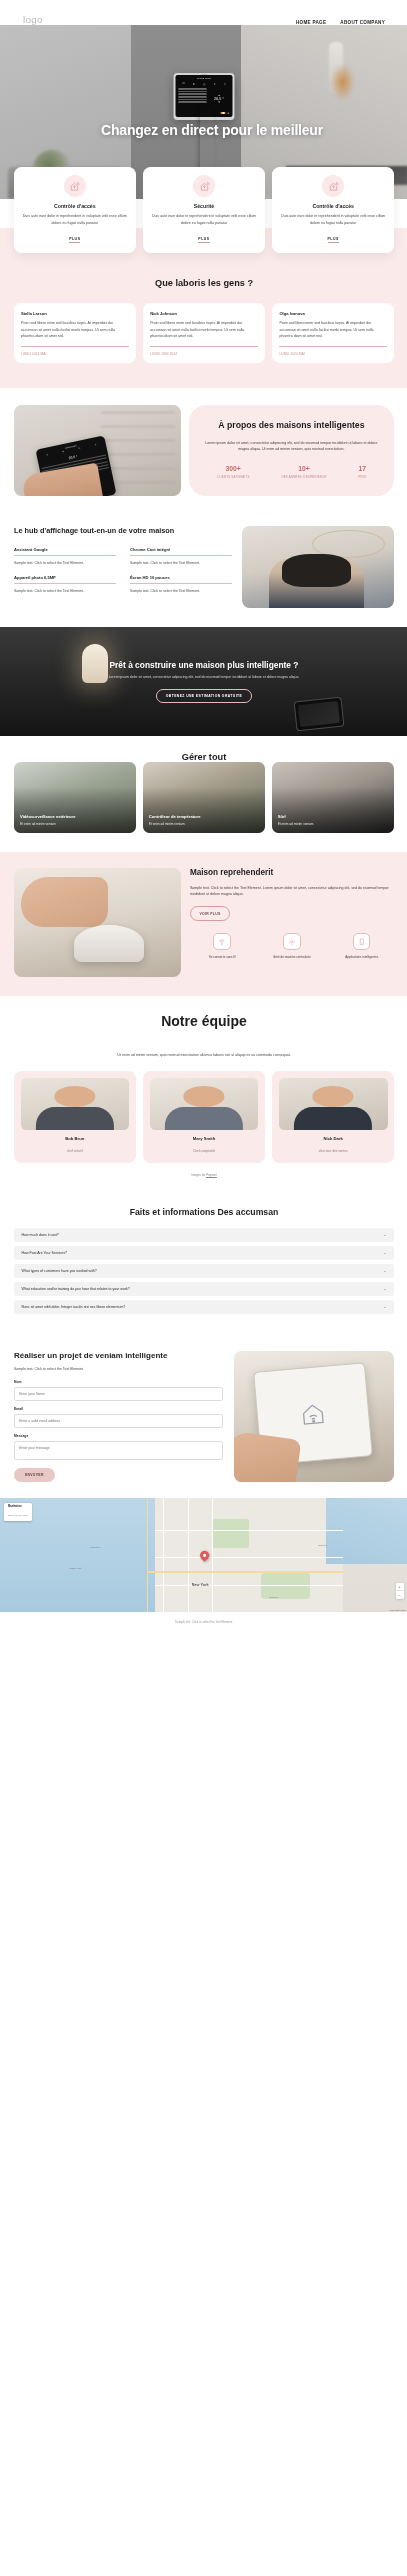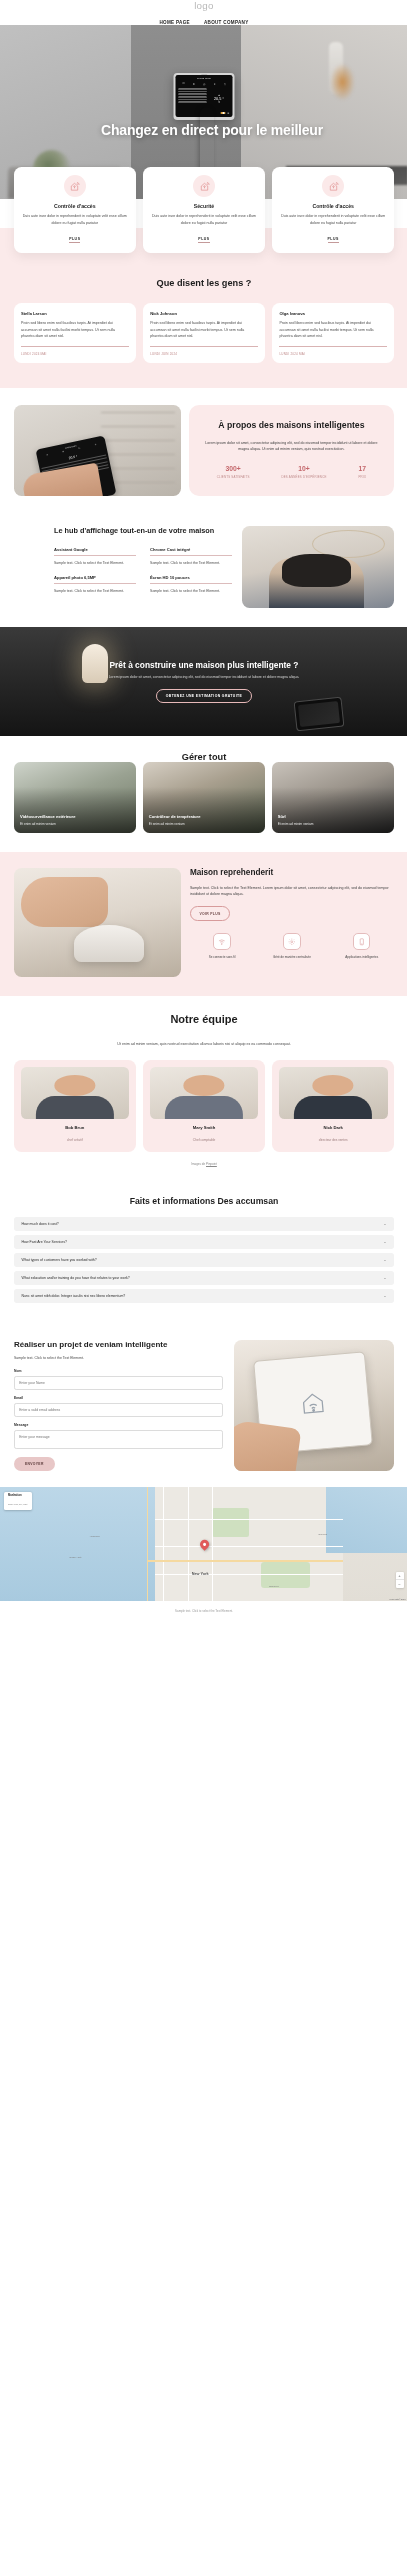--- a/index.html
+++ b/index.html
@@ -7,22 +7,22 @@
   body {
     font-family: "Liberation Sans", sans-serif;
     background: #ffffff;
     color: #1d1d1d;
     -webkit-font-smoothing: antialiased;
   }
   .wrap { width: 408px; margin: 0 auto; overflow: hidden; }
 
   
   .header {
-    height: 24.5px; background: #fff; display: flex; align-items: center;
-    justify-content: space-between; padding: 0 23px; flex-direction: column;
+    height: 24.5px; background: #fff; display: flex; align-items: flex-end;
+    justify-content: space-between; padding: 0 23px;
   }
   .logo { font-size: 9.8px; color: #b9b9b9; letter-spacing: 0.3px; font-weight: 400; }
   .nav { display: flex; gap: 14px; }
   .nav a {
     font-size: 4.6px; font-weight: 700; letter-spacing: 0.3px;
     color: #1d1d1d; text-decoration: none;
   }
 
   
   .hero {
@@ -122,30 +122,30 @@
     box-shadow:0 2.2px 7.6px rgba(0,0,0,.3); }
   .aip-t { font-size:2.2px; color:#ddd; text-align:center; }
   .aip-i { display:flex; justify-content:space-around; margin-top:1.6px; }
   .aip-i span { font-size:2.2px; color:#ccc; }
   .aip-temp { text-align:center; font-size:3.3px; color:#fff; margin-top:3.3px; }
   .aip-rows { margin-top:2.7px; }
   .aip-rows i { display:block; height:0.5px; background:#555; margin-bottom:2.7px; }
   .ai-hand { position:absolute; left:6%; bottom:-14%; width:46%; height:44%;
     background: linear-gradient(180deg,#d9ac8f,#c18f70); border-radius:16.3px 4.3px 0 0;
     transform: rotate(-10deg); filter: blur(0.4px); }
-  .about-box { flex:1; background:#fbeaea; border-radius:10px; padding:15px 12px 11px; text-align:center; }
+  .about-box { flex:1; background:#fbeaea; border-radius:17px; padding:15px 12px 11px; text-align:center; }
   .about-box h2 { font-size:8.7px; font-weight:700; line-height:1.25; margin-bottom:8.7px; }
   .about-box p { font-size:3.6px; line-height:1.85; color:#3f3f3f; margin-bottom:12px; }
   .stats { display:flex; justify-content:space-around; }
   .stat b { display:block; font-size:6.8px; color:#c4686c; font-weight:700; margin-bottom:3.3px; }
   .stat span { font-size:2.9px; color:#c08c8c; letter-spacing:0.2px; line-height:1.5; display:block; }
 
   
   .hub { padding:13px 14px 18.5px; display:flex; gap:9.8px; }
-  .hub-left { flex:1.05;margin-left:40px; }
+  .hub-left { flex:1.05; }
   .hub-left h2 { font-size:7.3px; font-weight:700; line-height:1.3; margin-bottom:11px; }
   .hub-grid { display:flex; flex-wrap:wrap; gap:8.7px 14px; }
   .hub-item { width:calc(50% - 7px); }
   .hub-item h4 { font-size:4.1px; font-weight:700; margin-bottom:3.3px; }
   .hub-rule { height:0.5px; background:#dcbcbc; margin-bottom:4.3px; }
   .hub-item p { font-size:3.5px; line-height:1.75; color:#4a4a4a; }
   .hub-img { width:40%; border-radius:7.6px; min-height:82px;
     background: linear-gradient(170deg,#e4dfd8 0%,#d3ccc3 45%,#7e8590 100%); position:relative; overflow:hidden; }
   .hi-mirror { position:absolute; right:6%; top:4%; width:48%; height:34%;
     border:1.6px solid #c8b89c; border-radius:50%; opacity:.8; }
@@ -201,21 +201,21 @@
     font-size:3.4px; font-weight:700; letter-spacing:0.3px; padding:4.3px 8.7px; border-radius:8.7px;
     cursor:pointer; margin-bottom:12px; }
   .sfeat { display:flex; gap:5.4px; }
   .sfeat-item { flex:1; text-align:center; }
   .sf-box { width:17.4px; height:17.4px; border-radius:4.9px; border:0.5px solid #e4bcbc; background:#fff;
     margin:0 auto 4.3px; display:flex; align-items:center; justify-content:center; }
   .sfeat-item span { font-size:3px; line-height:1.5; color:#3f3f3f; display:block; }
 
   
   .team { padding:17.4px 14px 16.3px; text-align:center; }
-  .team h2 { font-size:11px; font-weight:700; margin-bottom:16px; }
+  .team h2 { font-size:14px; font-weight:700; margin-bottom:23px; }
   .team > p { font-size:3.6px; line-height:1.8; color:#4a4a4a; margin:0 auto 13px; max-width:234px; }
   .tmgrid { display:flex; gap:7.6px; }
   .tmcard { flex:1; background:#fbeaea; border-radius:7.6px; padding:6.5px 6.5px 8.7px; }
   .tm-photo { width:100%; height:52px; border-radius:5.4px; margin-bottom:6.5px; position:relative; overflow:hidden; }
   .p1 { background: linear-gradient(170deg,#e9e4dc 0%,#cfc7bc 100%); }
   .p2 { background: linear-gradient(170deg,#ece7e0 0%,#d2c9be 100%); }
   .p3 { background: linear-gradient(170deg,#e6e1d9 0%,#c9c0b4 100%); }
   .tm-head { position:absolute; left:50%; transform:translateX(-50%); top:16%; width:38%; height:40%;
     border-radius:50%; background:#dcae8c; }
   .tm-body { position:absolute; left:50%; transform:translateX(-50%); bottom:0; width:72%; height:44%;
@@ -393,21 +393,21 @@
             <path d="M17.5 3 a6.5 6.5 0 0 1 5 5"></path>
         </svg>
       </div>
       <h3>Contrôle d'accès</h3>
       <p>Duis aute irure dolor in reprehenderit in voluptate velit esse cillum dolore eu fugiat nulla pariatur</p>
       <a href="#" class="plus">PLUS</a>
     </div>
   </div>
 
   <div class="testi">
-    <h2 class="sec-title">Que disent les gens ?</h2>
+    <h2 class="sec-title">Que laboris les gens ?</h2>
     <div class="tgrid">
       <div class="tcard">
         <h4>Stella Larson</h4>
         <p>Proin sed libero enim sed faucibus turpis. At imperdiet dui accumsan sit amet nulla facilisi morbi tempus. Ut sem nulla pharetra diam sit amet nisl.</p>
         <div class="tdiv"></div>
         <div class="tdate">LUNDI 2024 MAI</div>
       </div>
       <div class="tcard">
         <h4>Nick Johnson</h4>
         <p>Proin sed libero enim sed faucibus turpis. At imperdiet dui accumsan sit amet nulla facilisi morbi tempus. Ut sem nulla pharetra diam sit amet nisl.</p>

